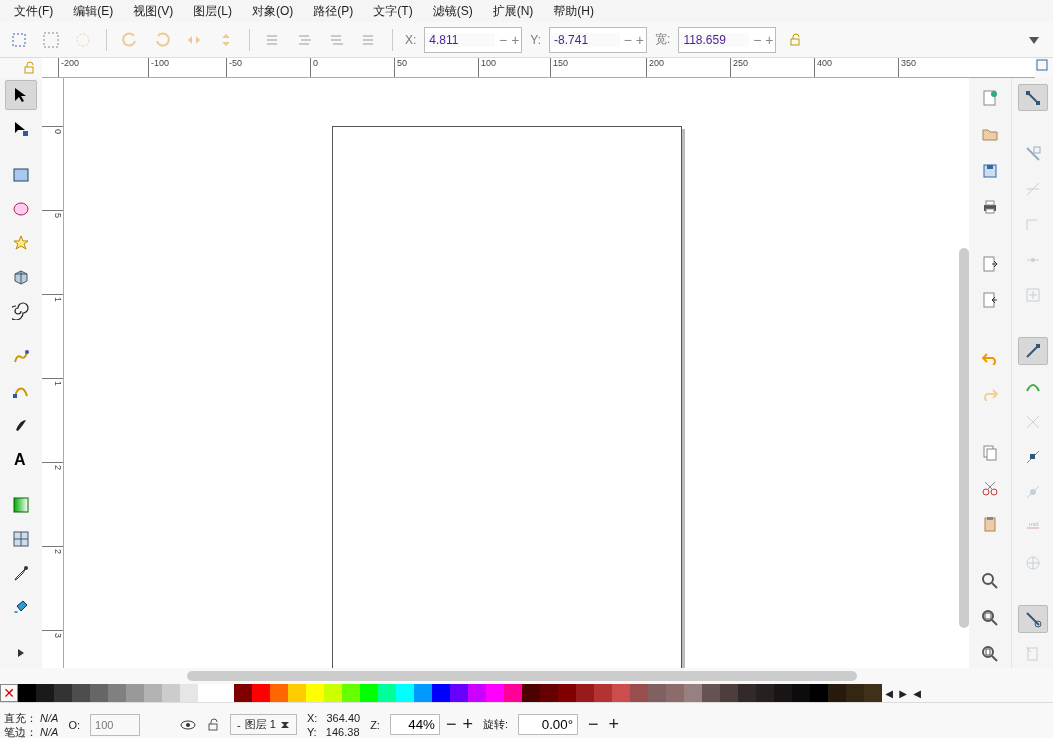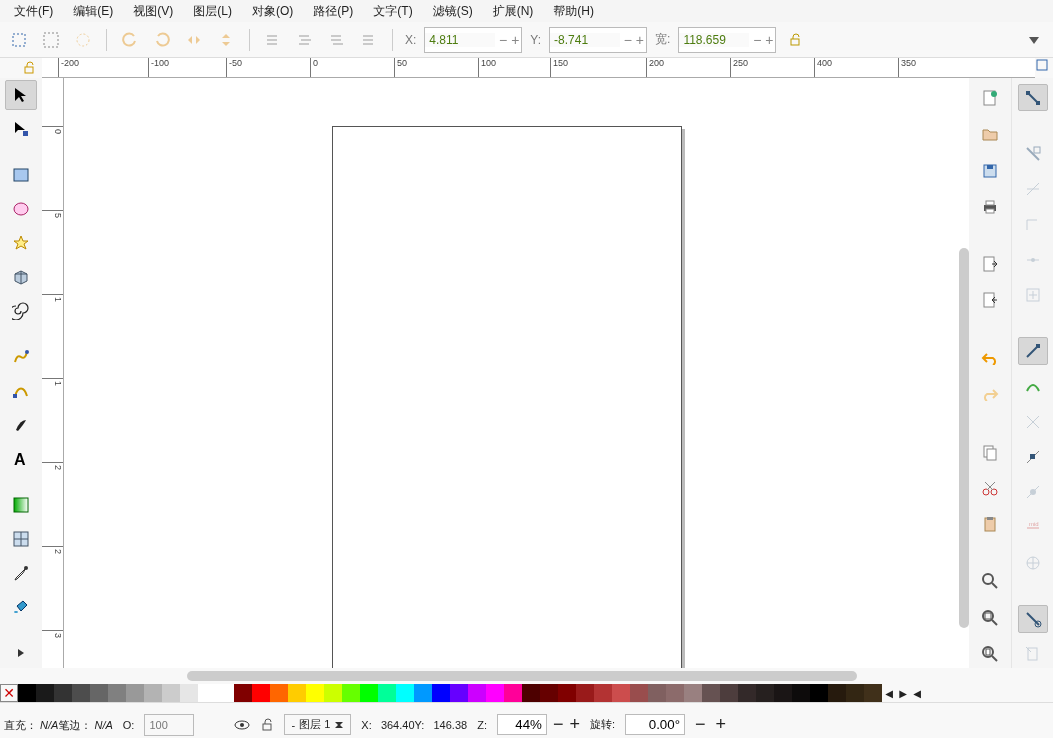--- a/index.html
+++ b/index.html
@@ -9,21 +9,21 @@
 .menubar { height: 22px; display: flex; align-items: center; padding: 0 4px; background: #f5f5f5; gap: 0; }
 .menubar span { padding: 3px 10px; cursor: default; }
 
 
 .toolbar { height: 36px; display: flex; align-items: center; padding: 0 6px; gap: 6px; border-bottom: 1px solid #ddd; }
 .tbtn { width: 26px; height: 26px; display: flex; align-items: center; justify-content: center; cursor: default; }
 .tbtn.dis { opacity: 0.4; }
 .vsep { width: 1px; height: 22px; background: #ccc; margin: 0 4px; }
 .lbl { color: #777; margin: 0 2px; }
 .numbox { width: 98px; height: 26px; border: 1px solid #bbb; display: flex; align-items: center; background: #fff; position: relative; }
-.numbox input { border: none; width: 70px; padding: 0 4px; font-size: 12px; outline: none; color: #4d7c0f; }
+.numbox input { border: none; width: 70px; padding: 0 4px; font-size: 12px; outline: none; color: #4c1d95; }
 .numbox .spin { position: absolute; right: 2px; display: flex; gap: 3px; font-size: 14px; color: #888; }
 
 
 .ruler-row { height: 20px; display: flex; }
 .ruler-corner { width: 42px; display:flex; align-items:center; justify-content:flex-end; padding-right:6px;}
 .hruler { flex: 1; position: relative; background: #fff; border-bottom: 1px solid #aaa; overflow: hidden; }
 .hruler .tick { position: absolute; top: 0; font-size: 9px; color: #444; border-left:1px solid #777; height:100%; padding-left:2px;}
 .ruler-end { width: 18px; }
 
 
@@ -55,21 +55,21 @@
 .rgap { height: 14px; }
 
 
 .palette { height: 18px; display: flex; align-items: stretch; overflow: hidden; }
 .palette .xbox { width: 18px; display:flex; align-items:center; justify-content:center; font-size:14px; color:#c00; border:1px solid #888;}
 .palette .sw { flex: none; width: 18px; border: none; }
 .palette .arrow{ width:14px; display:flex; align-items:center; justify-content:center; font-size:10px;}
 
 
 .status { height: 44px; display: flex; align-items: center; padding: 0 4px; gap: 10px; font-size: 11px; border-top: 1px solid #ddd; }
-.status .block { display: flex; flex-direction: row; line-height: 14px; }
+.status .block { display: flex; flex-direction: column; line-height: 14px; }
 .status .minibox { width: 50px; height: 22px; border: 1px solid #bbb; display: flex; align-items:center; padding:0 4px; color:#777; font-size:11px;}
 .status .layer { border:1px solid #bbb; padding:2px 6px; display:flex; align-items:center; gap:4px;}
 .status .msg { flex: none; width: 330px; line-height:14px;}
 .status .zoom { display:flex; align-items:center; gap:6px;}
 .status .zoominput{ width:50px; border:1px solid #bbb; text-align:right; padding:2px 4px;}
 
 svg { display: block; }
 </style>
 </head>
 <body>

